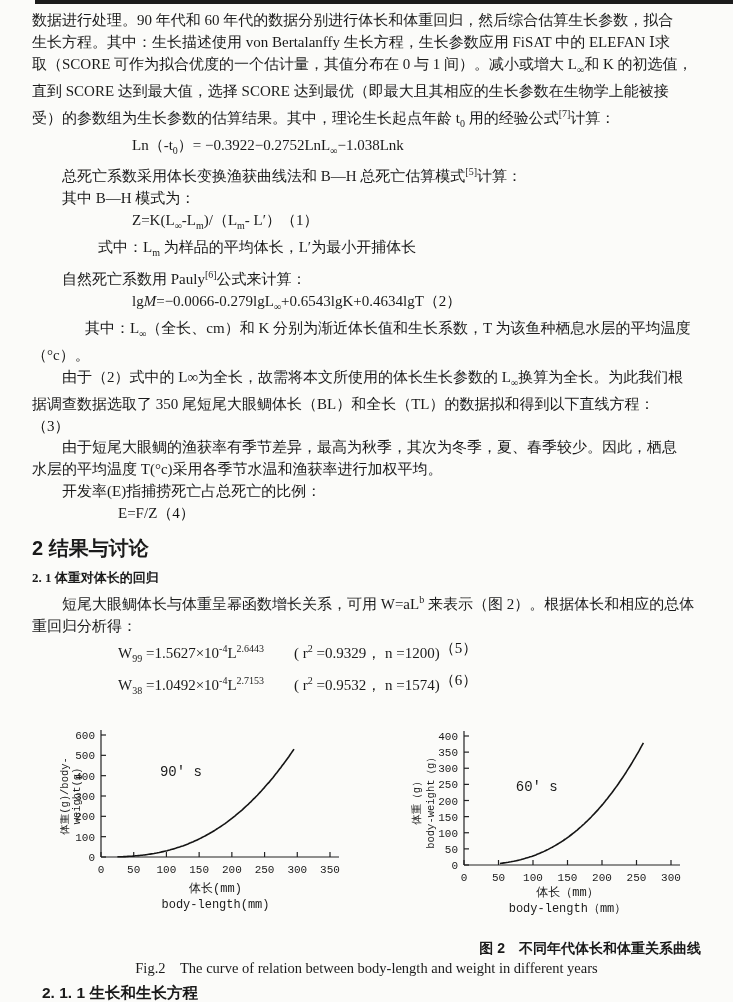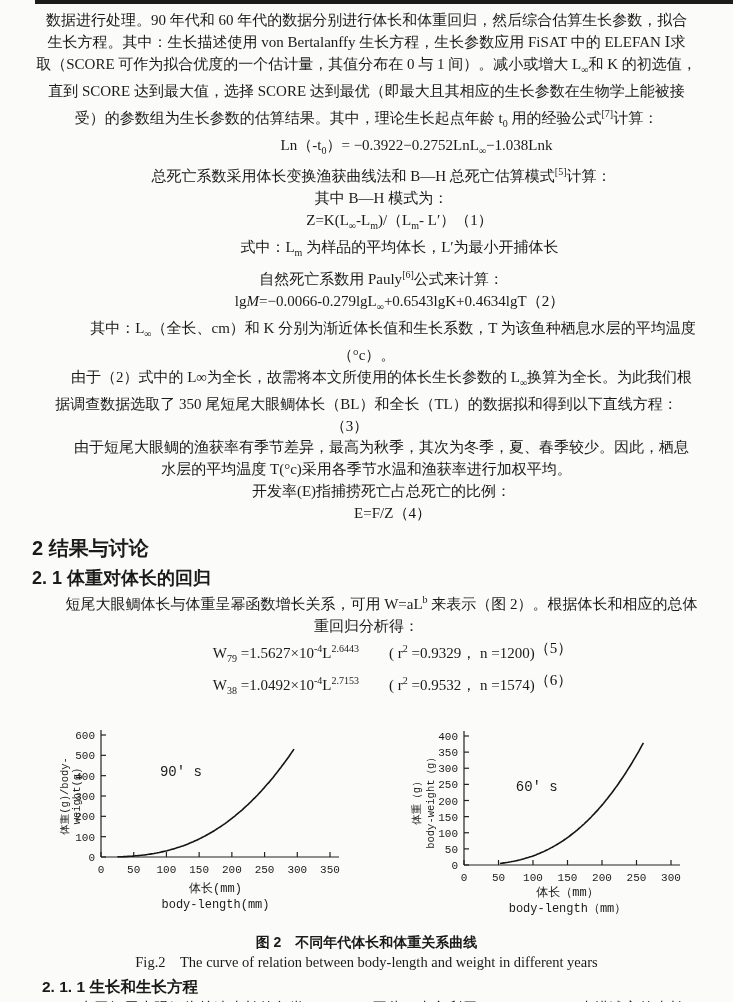--- a/index.html
+++ b/index.html
@@ -1,46 +1,46 @@
 <!DOCTYPE html>
 <html><head>
 <meta charset="utf-8">
 <style>
   html,body{margin:0;padding:0;background:#e8e8e6;}
   #page{position:relative;width:733px;height:1002px;background:#fbfbf9;color:#1a1a1a;
         font-family:"Liberation Serif","DejaVu Serif",serif;overflow:hidden;}
   #toprule{position:absolute;top:0;left:35px;width:698px;height:4px;background:#1c1c1c;}
   #doc{position:absolute;left:32px;top:10px;width:669px;}
-  .ln{display:flex;justify-content:center;line-height:21.9px;font-size:15px;white-space:nowrap;}
+  .ln{display:flex;justify-content:flex-start;line-height:21.9px;font-size:15px;white-space:nowrap;}
   .et{display:inline-block;}
   .en{padding-right:34px;color:#111;}
   .s-pi  .et{padding-left:30px;}
   .s-eqA .et{padding-left:100px;}
   .s-eqB .et{padding-left:66px;}
   .s-eqC .et{padding-left:86px;}
   .s-sub .et{padding-left:53px;}
   sub{font-size:10px;}
   sup{font-size:10px;}
   h2.sec{font-family:"Liberation Sans","DejaVu Sans",sans-serif;font-weight:bold;
          font-size:20px;line-height:26px;margin:10px 0 0 0;}
-  h3.sec{font-family:Liberation Sans, sans-serif;font-weight:bold;
-         font-size:18px;line-height:22px;margin:6px 0 0 0;}
+  h3.sec{font-family:Liberation Serif, serif;font-weight:bold;
+         font-size:13px;line-height:22px;margin:6px 0 0 0;}
   h3.sec2{font-family:"Liberation Sans","DejaVu Sans",sans-serif;font-weight:bold;
          font-size:15.5px;line-height:22px;margin:4px 0 0 10px;}
   #charts{position:relative;height:196px;margin-top:22px;}
   #c0{position:absolute;left:28px;top:0;}
   #c1{position:absolute;left:358px;top:0;}
   .ax{stroke:#222;stroke-width:1.2;fill:none;}
   .curve{stroke:#151515;stroke-width:1.6;fill:none;}
   .tick{font:11px "Liberation Mono","DejaVu Sans Mono",monospace;fill:#1a1a1a;}
   .alab{font:12px "Liberation Mono","DejaVu Sans Mono",monospace;fill:#1a1a1a;}
   .alab2{font:10.5px "Liberation Mono","DejaVu Sans Mono",monospace;fill:#1a1a1a;}
   .ctit{font:14px "Liberation Mono","DejaVu Sans Mono",monospace;fill:#1a1a1a;}
   .cap-cn{font-family:"Liberation Sans","DejaVu Sans",sans-serif;font-weight:bold;
-          font-size:14px;line-height:20px;text-align:center;margin-top:12px;}
+          font-size:14px;line-height:20px;text-align:right;margin-top:18px;}
   .cap-en{font-size:14.5px;line-height:20px;text-align:center;}
 </style>
 </head>
 <body>
 
 <div id="page">
   <div id="toprule"></div>
   <div id="doc">
     <div id="sec1">
         <div class="ln s-p">
@@ -113,21 +113,21 @@
     <h2 class="sec">2 结果与讨论</h2>
     <h3 class="sec">2. 1 体重对体长的回归</h3>
     <div id="sec2">
         <div class="ln s-pi">
           <span class="et">短尾大眼鲷体长与体重呈幂函数增长关系，可用 W=aL<sup>b</sup> 来表示（图 2）。根据体长和相应的总体</span>
         </div>
         <div class="ln s-p">
           <span class="et">重回归分析得：</span>
         </div>
         <div class="ln s-eqC">
-          <span class="et">W<sub>79</sub> =1.5627×10<sup>-4</sup>L<sup>2.6443</sup>　　( r<sup>2</sup> =0.9329， n =1200)</span>
+          <span class="et">W<sub>99</sub> =1.5627×10<sup>-4</sup>L<sup>2.6443</sup>　　( r<sup>2</sup> =0.9329， n =1200)</span>
           <span class="en">（5）</span>
         </div>
         <div class="ln s-eqC">
           <span class="et">W<sub>38</sub> =1.0492×10<sup>-4</sup>L<sup>2.7153</sup>　　( r<sup>2</sup> =0.9532， n =1574)</span>
           <span class="en">（6）</span>
         </div>
       </div>
 
     <div id="charts">
       <svg id="c0" width="335" height="196">

